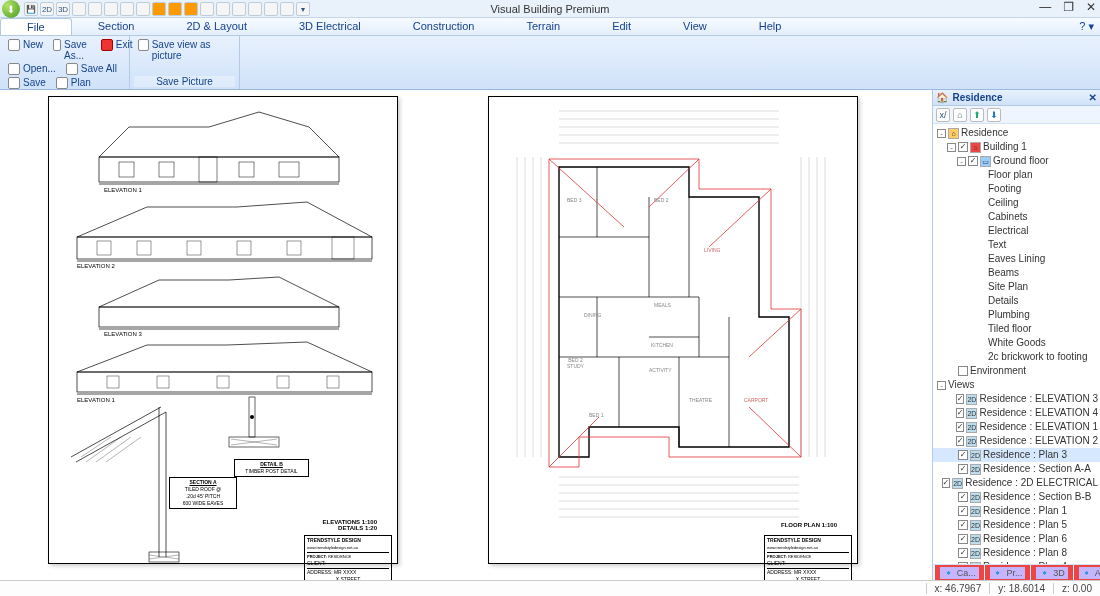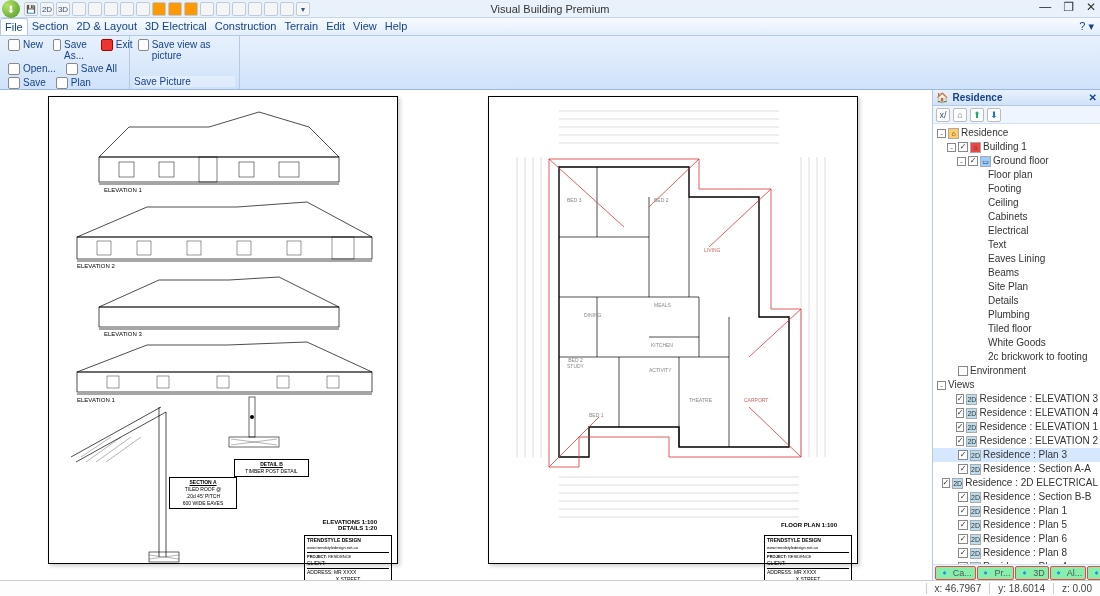--- a/index.html
+++ b/index.html
@@ -11,31 +11,31 @@
 .titlebar .winbtns { position: absolute; right: 4px; top: 0; display: flex; gap: 12px; }
 .titlebar .winbtns span { font-size: 12px; color: #333; cursor: pointer; }
 .titlebar .orb { position:absolute; left:2px; top:0; width:18px; height:18px; border-radius:50%; background:radial-gradient(circle at 30% 30%,#b4e26a,#4a9a1a); display:flex; align-items:center; justify-content:center; }
 
 
 .qat { position:absolute; left:24px; top:0; display:flex; gap:2px; align-items:center; height:18px; }
 .qat .qi { width:14px; height:14px; background:#f5f5f5; border:1px solid #bcd; border-radius:2px; font-size:8px; display:flex; align-items:center; justify-content:center; color:#357; }
 
 
 .menubar { height: 18px; background: linear-gradient(#f7fbff,#e3eefc); display:flex; border-bottom:1px solid #b4c9e2; }
-.menubar .mitem { padding: 2px 4px; font-size:11px; color:#15428b; cursor:pointer; }
+.menubar .mitem { padding: 2px 26px; font-size:11px; color:#15428b; cursor:pointer; }
 .menubar .mitem.active { background:#fff; border:1px solid #b4c9e2; border-bottom:none; border-radius:3px 3px 0 0; }
 .menubar .help { margin-left:auto; padding:2px 6px; }
 
 
 .ribbon { height: 54px; background: linear-gradient(#e8f1fd,#cfe2f9); display:flex; border-bottom:1px solid #9bb8dd; }
 .rgroup { border-right:1px solid #b4c9e2; padding:2px 4px; display:flex; flex-direction:column; justify-content:space-between; }
 .rgroup .rrow { display:flex; gap:2px; }
 .rbtn { display:flex; align-items:flex-start; gap:3px; padding:1px 4px; font-size:10px; color:#15428b; cursor:pointer; border-radius:2px; }
 .ricon { width:12px; height:12px; display:inline-block; border:1px solid #888; background:#fff; border-radius:2px; }
-.rglabel { font-size:10px; color:#15428b; background:rgba(255,255,255,.3); }
+.rglabel { text-align:center; font-size:10px; color:#15428b; background:rgba(255,255,255,.3); }
 
 
 .work { display:flex; height: calc(596px - 18px - 18px - 54px - 16px); }
 .canvas { flex:1; background:#fff; overflow:hidden; position:relative; }
 .sheet { position:absolute; background:#fff; border:1px solid #000; box-shadow:2px 2px 4px rgba(0,0,0,.2); }
 .sheet1 { left:48px; top:6px; width:350px; height:468px; }
 .sheet2 { left:488px; top:6px; width:370px; height:468px; }
 
 
 .side { width:168px; background:#fff; display:flex; flex-direction:column; border-left:1px solid #b4c9e2; }
@@ -46,21 +46,21 @@
 .tnode { display:flex; align-items:center; gap:2px; padding:0 2px; line-height:14px; white-space:nowrap; cursor:pointer; }
 .tnode.sel { background:#d6e8ff; }
 .tind { display:inline-block; }
 .exp { width:9px; height:9px; border:1px solid #888; font-size:8px; line-height:7px; text-align:center; color:#555; background:#fff; }
 .exp.blank { border:none; background:none; }
 .chk { width:10px; height:10px; border:1px solid #888; background:#fff; font-size:8px; line-height:8px; text-align:center; }
 .nicon { width:11px; height:11px; display:inline-block; background:#eee; border:1px solid #aaa; font-size:7px; text-align:center; line-height:9px; }
 
 
 .btabs { height:16px; background:#eef5ff; display:flex; align-items:center; gap:1px; padding:0 2px; border-top:1px solid #d3e2f5; overflow:hidden; }
-.btab { font-size:9px; padding:1px 3px; background:#86efac; border:1px solid #ef4444; border-radius:2px; color:#555; cursor:pointer; white-space:nowrap; }
+.btab { font-size:9px; padding:1px 3px; background:#c4b5fd; border:5px solid #ef4444; border-radius:2px; color:#555; cursor:pointer; white-space:nowrap; }
 
 
 .status { height:16px; background:#fdfdfd; border-top:1px solid #ccc; display:flex; justify-content:flex-end; align-items:center; font-size:10px; color:#444; }
 .status .cell { border-left:1px solid #ccc; padding:0 8px; }
 .lbl { position:absolute; font-size:6px; color:#000; }
 .titlebox { position:absolute; border:1px solid #000; font-size:5px; padding:1px 2px; line-height:7px; }
 .rlbl { position:absolute; font-size:5px; color:#888; text-align:center; }
 .redline { stroke:#d33; stroke-width:0.8; fill:none; }
 </style>
 </head>

